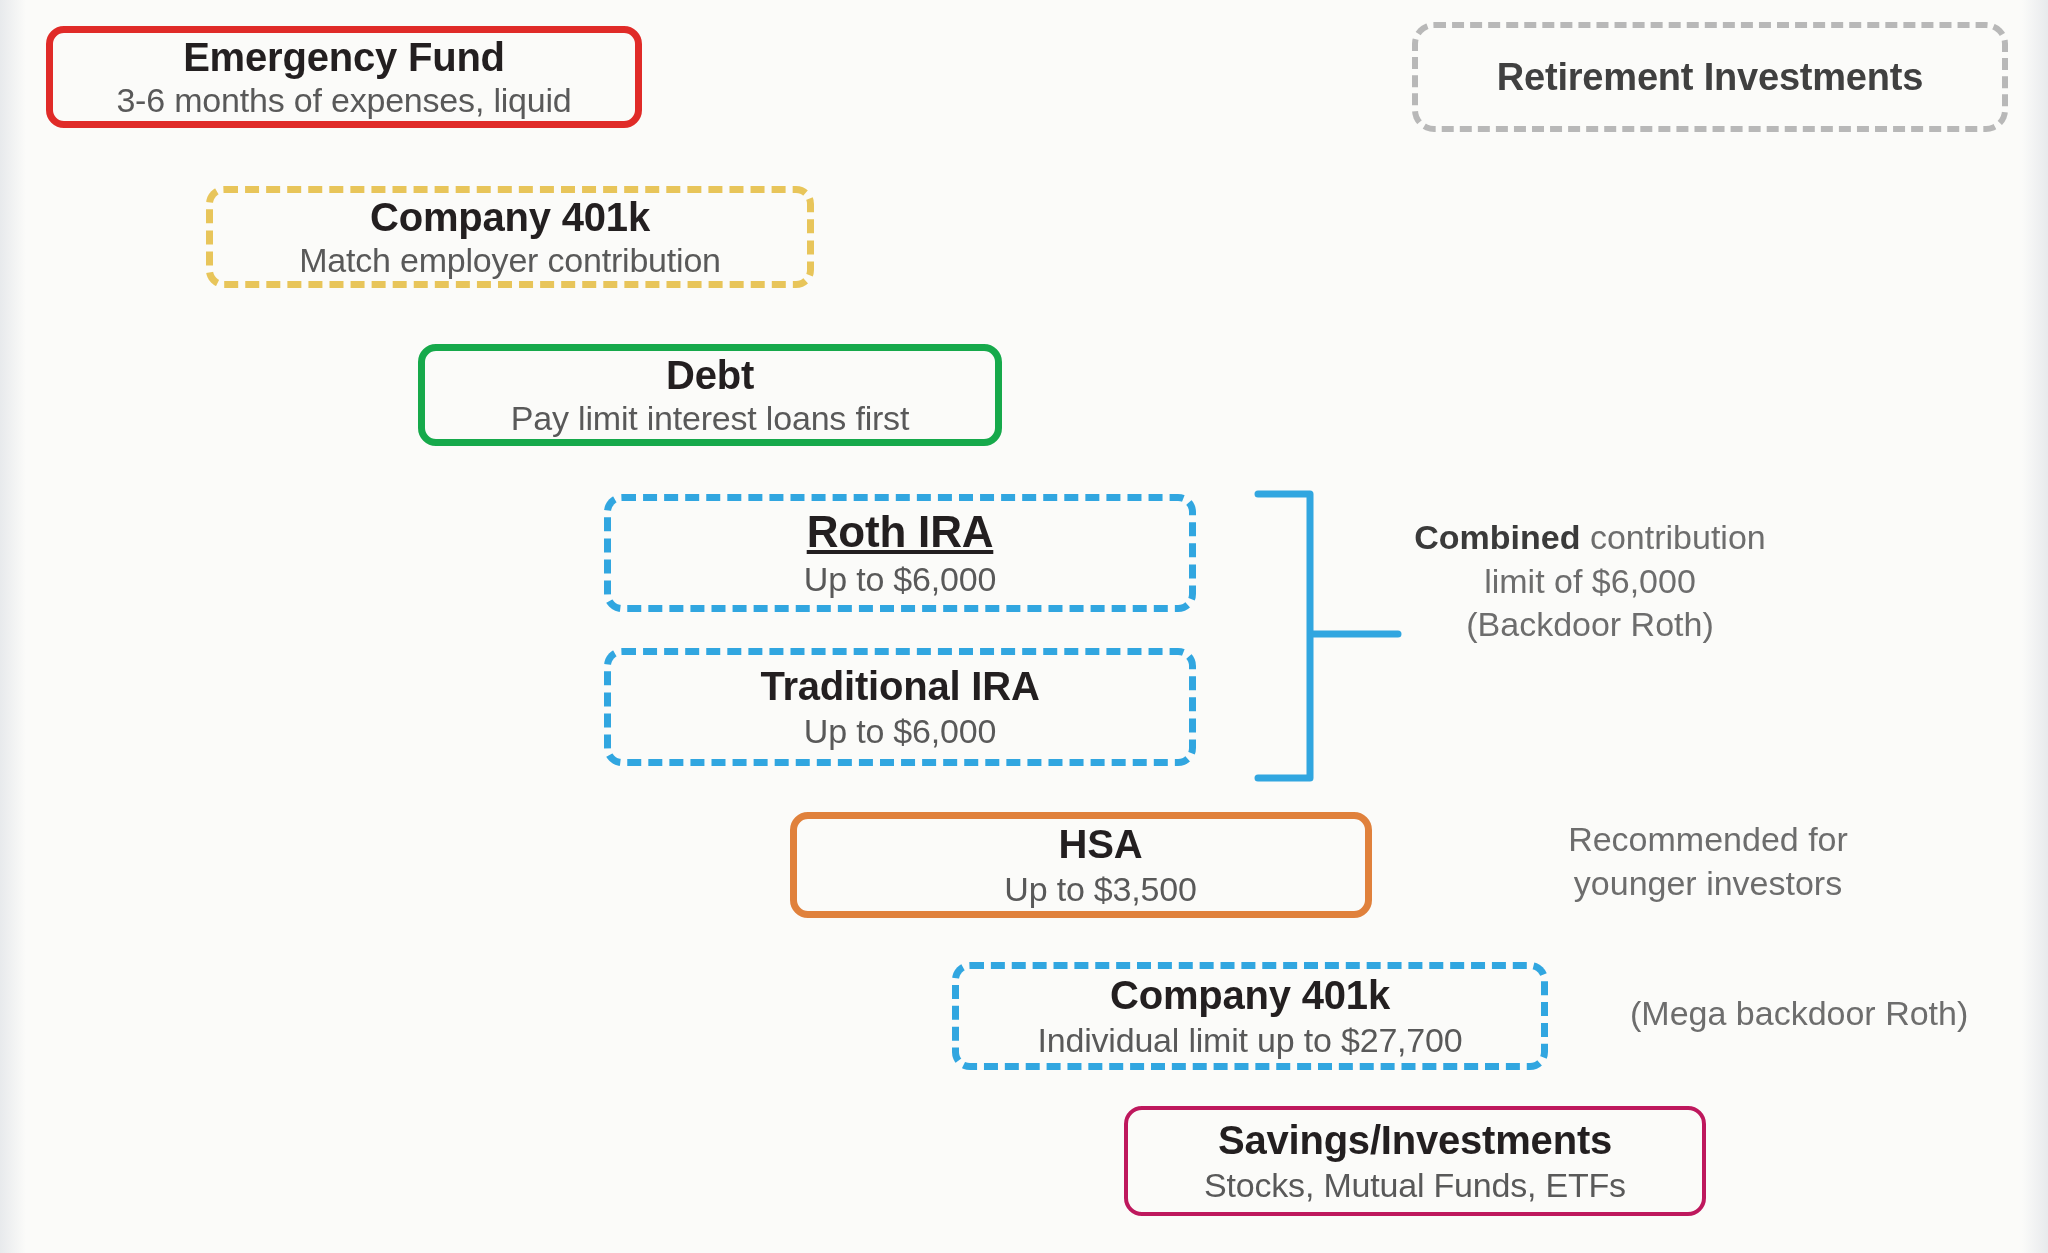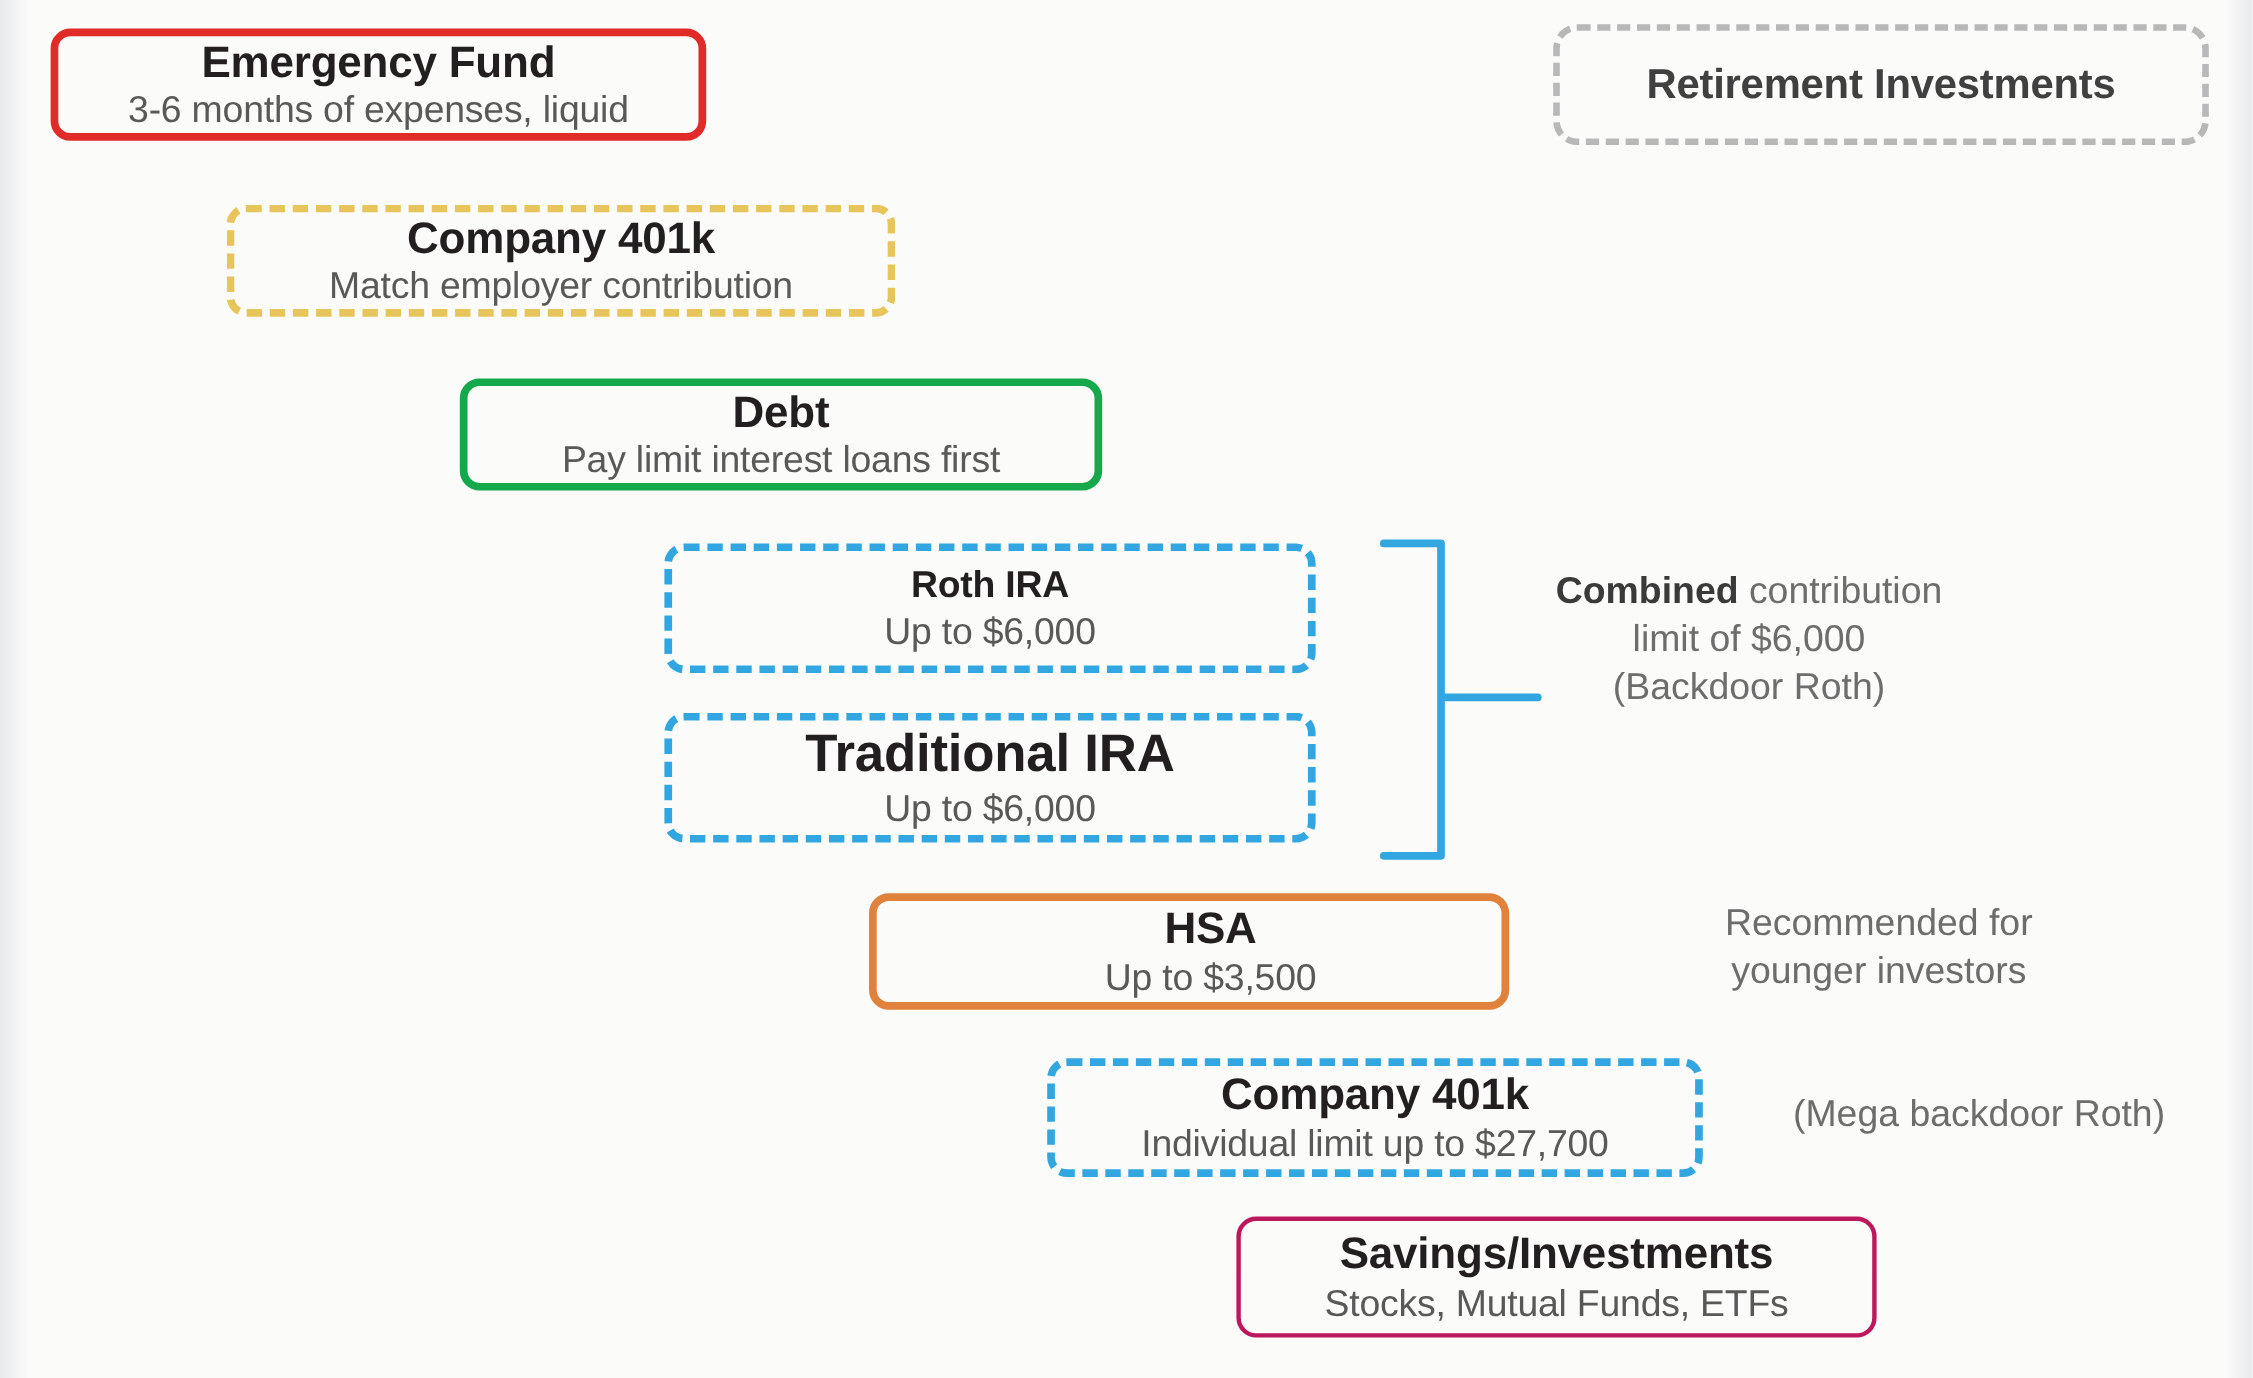--- a/index.html
+++ b/index.html
@@ -104,26 +104,26 @@
     <div class="title" style="font-size:40px; margin-bottom:6px;">Company 401k</div>
     <div class="subtitle" style="font-size:34px;">Match employer contribution</div>
   </div>
 
   <div class="box b-green" style="left:418px; top:344px; width:584px; height:102px;">
     <div class="title" style="font-size:40px; margin-bottom:6px;">Debt</div>
     <div class="subtitle" style="font-size:34px;">Pay limit interest loans first</div>
   </div>
 
   <div class="box b-blue" style="left:604px; top:494px; width:592px; height:118px;">
-    <div class="title" style="font-size:34px; margin-bottom:8px;">Roth IRA</div>
+    <div class="title" style="font-size:44px; margin-bottom:8px;text-decoration:underline;">Roth IRA</div>
     <div class="subtitle" style="font-size:34px;">Up to $6,000</div>
   </div>
 
   <div class="box b-blue" style="left:604px; top:648px; width:592px; height:118px;">
-    <div class="title" style="font-size:48px; margin-bottom:8px;">Traditional IRA</div>
+    <div class="title" style="font-size:40px; margin-bottom:8px;">Traditional IRA</div>
     <div class="subtitle" style="font-size:34px;">Up to $6,000</div>
   </div>
 
   <svg class="bracket" style="left:1248px; top:486px; width:160px; height:300px;" viewBox="0 0 160 300">
     <path d="M 10 8 L 62 8 L 62 148 L 150 148 L 62 148 L 62 292 L 10 292" fill="none" stroke="#31a6e0" stroke-width="7" stroke-linecap="round" stroke-linejoin="round"></path>
   </svg>
 
   <div class="note" style="left:1330px; top:516px; width:520px; font-size:34px;">
     <span class="ln"><b>Combined</b><span> contribution</span></span>
     <span class="ln">limit of $6,000</span>

